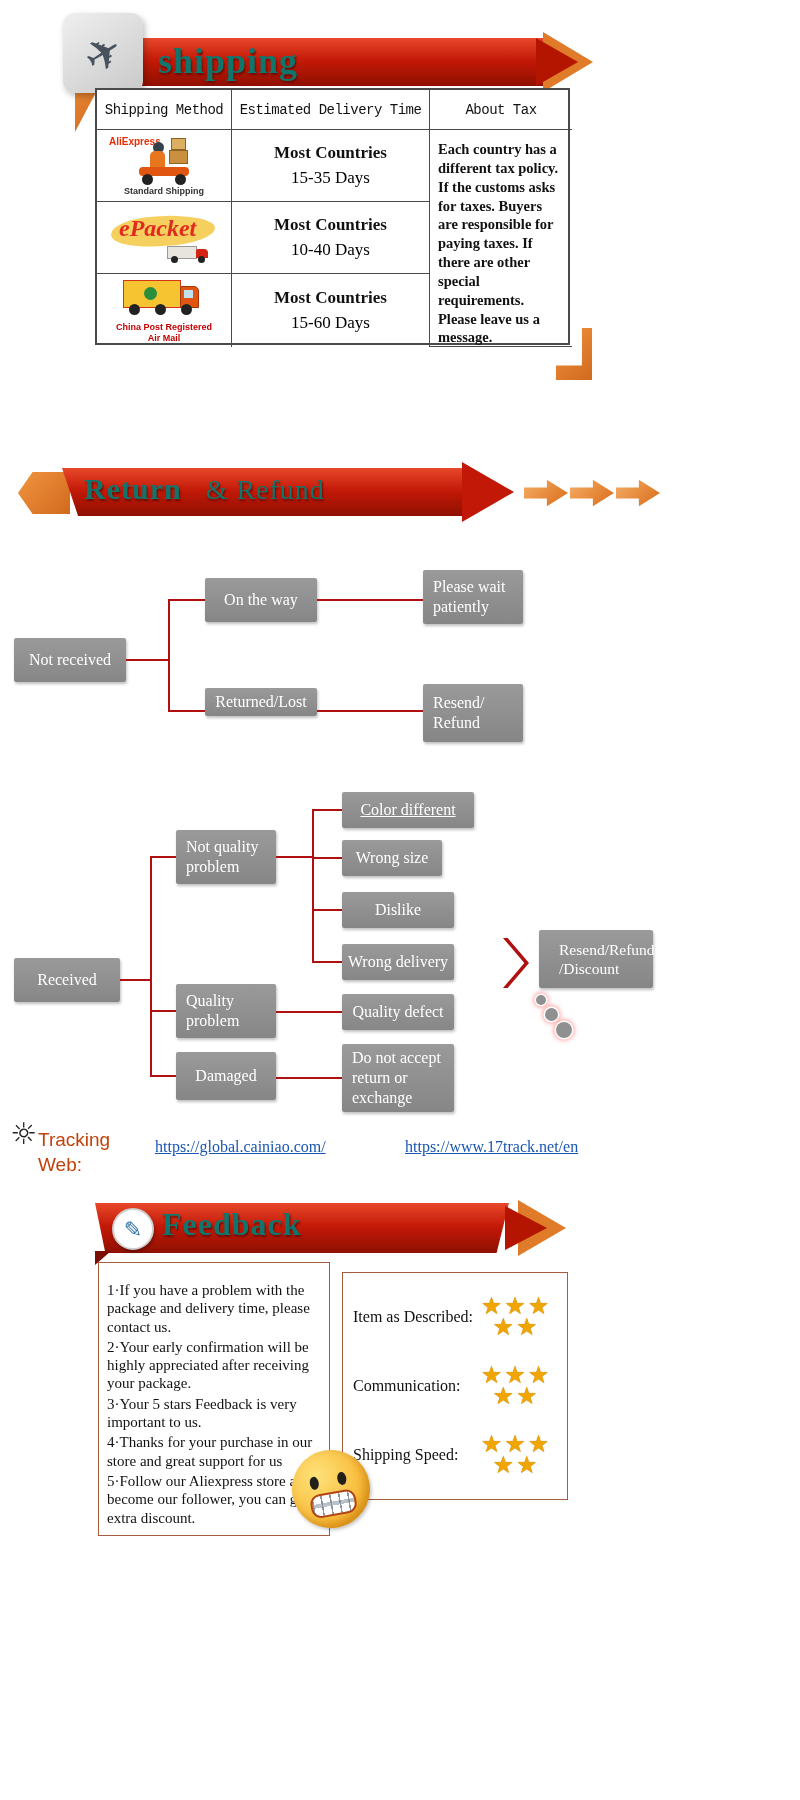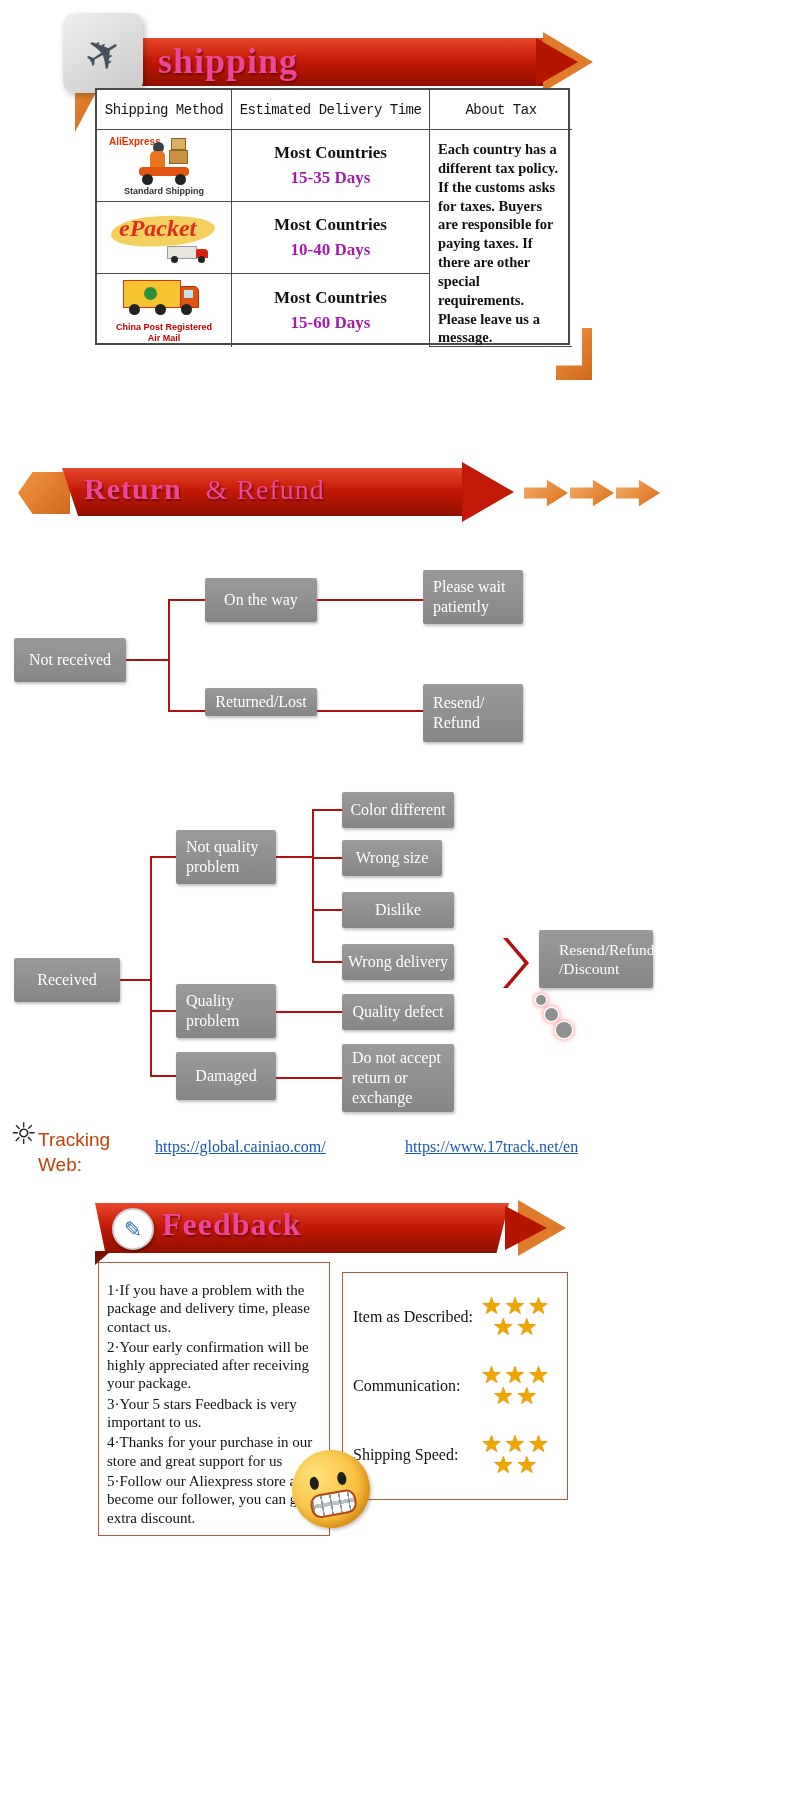--- a/index.html
+++ b/index.html
@@ -2,21 +2,21 @@
 <html><head>
 <meta charset="utf-8">
 <style>
   html,body{margin:0;padding:0;background:#fff;}
   .canvas{position:relative;width:800px;height:1800px;background:#fff;overflow:hidden;
           font-family:"Liberation Serif",serif;color:#111;}
   .abs{position:absolute;}
 
   
   .ribbon{position:absolute;background:linear-gradient(180deg,#e8482b 0%,#c21807 48%,#8f1000 100%);}
-  .ribbon-text{position:absolute;color:#ec4899;font-weight:bold;letter-spacing:1px;
+  .ribbon-text{position:absolute;color:#0f766e;font-weight:bold;letter-spacing:1px;
                text-shadow:1px 2px 2px #6e0c00;}
   .tri{position:absolute;width:0;height:0;}
   .mini-arrow{position:absolute;width:44px;height:30px;
       clip-path:polygon(0 32%,52% 32%,52% 6%,100% 50%,52% 94%,52% 68%,0 68%);
       background:linear-gradient(135deg,#f6b06a,#d96a16);
       filter:drop-shadow(1px 2px 2px rgba(0,0,0,.35));}
 
   
   .plane-tile{position:absolute;left:63px;top:13px;width:80px;height:80px;border-radius:12px;
       background:linear-gradient(145deg,#efefef,#c9c9c9);box-shadow:2px 3px 6px rgba(0,0,0,.25);
@@ -27,21 +27,21 @@
   .ship-table{position:absolute;left:95px;top:88px;width:475px;height:257px;
       display:grid;grid-template-columns:135px 198px 142px;grid-template-rows:40px 72px 72px 73px;
       border:2px solid #4a4a4a;background:#fff;box-sizing:border-box;}
   .cell{border-right:1.5px solid #4a4a4a;border-bottom:1.5px solid #4a4a4a;
         display:flex;align-items:center;justify-content:center;flex-direction:column;
         box-sizing:border-box;overflow:hidden;}
   .cell.last-col{border-right:none;}
   .cell.last-row{border-bottom:none;}
   .th{font-family:"Liberation Mono",monospace;font-size:14px;letter-spacing:-0.5px;color:#111;}
   .mc{font-size:17px;font-weight:bold;color:#111;}
-  .dd{font-size:17px;font-weight:bold;color:#a21caf;margin-top:5px;}
+  .dd{font-size:17px;font-weight:normal;color:#000000;margin-top:5px;}
   .tax{grid-column:3;grid-row:2/5;border-right:none;align-items:flex-start;justify-content:flex-start;
        padding:10px 8px;font-size:14.5px;font-weight:bold;line-height:1.3;text-align:left;}
   .cap{font-size:9px;font-weight:bold;color:#333;margin-top:2px;font-family:"Liberation Sans",sans-serif;}
   .cap.red{color:#c40000;text-align:center;line-height:1.2;width:110px;}
 
   
   .ill{position:relative;width:114px;height:48px;}
   .ali-word{position:absolute;left:2px;top:0;font:bold 10px "Liberation Sans",sans-serif;color:#e62e04;}
   .s-head{position:absolute;left:46px;top:6px;width:11px;height:11px;border-radius:50%;background:#35404a;}
   .s-driver{position:absolute;left:43px;top:15px;width:15px;height:18px;background:#e8761f;border-radius:5px 5px 0 0;}
@@ -219,21 +219,21 @@
   <div class="rl" style="left:168px;top:599px;width:37px;height:2px;"></div>
   <div class="rl" style="left:168px;top:710px;width:37px;height:2px;"></div>
   <div class="rl" style="left:317px;top:599px;width:106px;height:2px;"></div>
   <div class="rl" style="left:317px;top:710px;width:106px;height:2px;"></div>
 
   <div class="gbox" style="left:14px;top:958px;width:106px;height:44px;">Received</div>
   <div class="gbox tl" style="left:176px;top:830px;width:100px;height:54px;">Not quality problem</div>
   <div class="gbox tl" style="left:176px;top:984px;width:100px;height:54px;">Quality problem</div>
   <div class="gbox" style="left:176px;top:1052px;width:100px;height:48px;">Damaged</div>
 
-  <div class="gbox" style="left:342px;top:792px;width:112px;height:36px;">Color different</div>
+  <div class="gbox" style="left:342px;top:792px;width:132px;height:36px;text-decoration:underline;">Color different</div>
   <div class="gbox" style="left:342px;top:840px;width:100px;height:36px;">Wrong size</div>
   <div class="gbox" style="left:342px;top:892px;width:112px;height:36px;">Dislike</div>
   <div class="gbox" style="left:342px;top:944px;width:112px;height:36px;">Wrong delivery</div>
   <div class="gbox" style="left:342px;top:994px;width:112px;height:36px;">Quality defect</div>
   <div class="gbox tl" style="left:342px;top:1044px;width:112px;height:68px;">Do not accept return or exchange</div>
 
   <div class="gbox tl" style="left:539px;top:930px;width:114px;height:58px;font-size:15.5px;padding-left:20px;">Resend/Refund /Discount</div>
 
   <div class="rl" style="left:120px;top:979px;width:30px;height:2px;"></div>
   <div class="rl" style="left:150px;top:856px;width:2px;height:221px;"></div>

